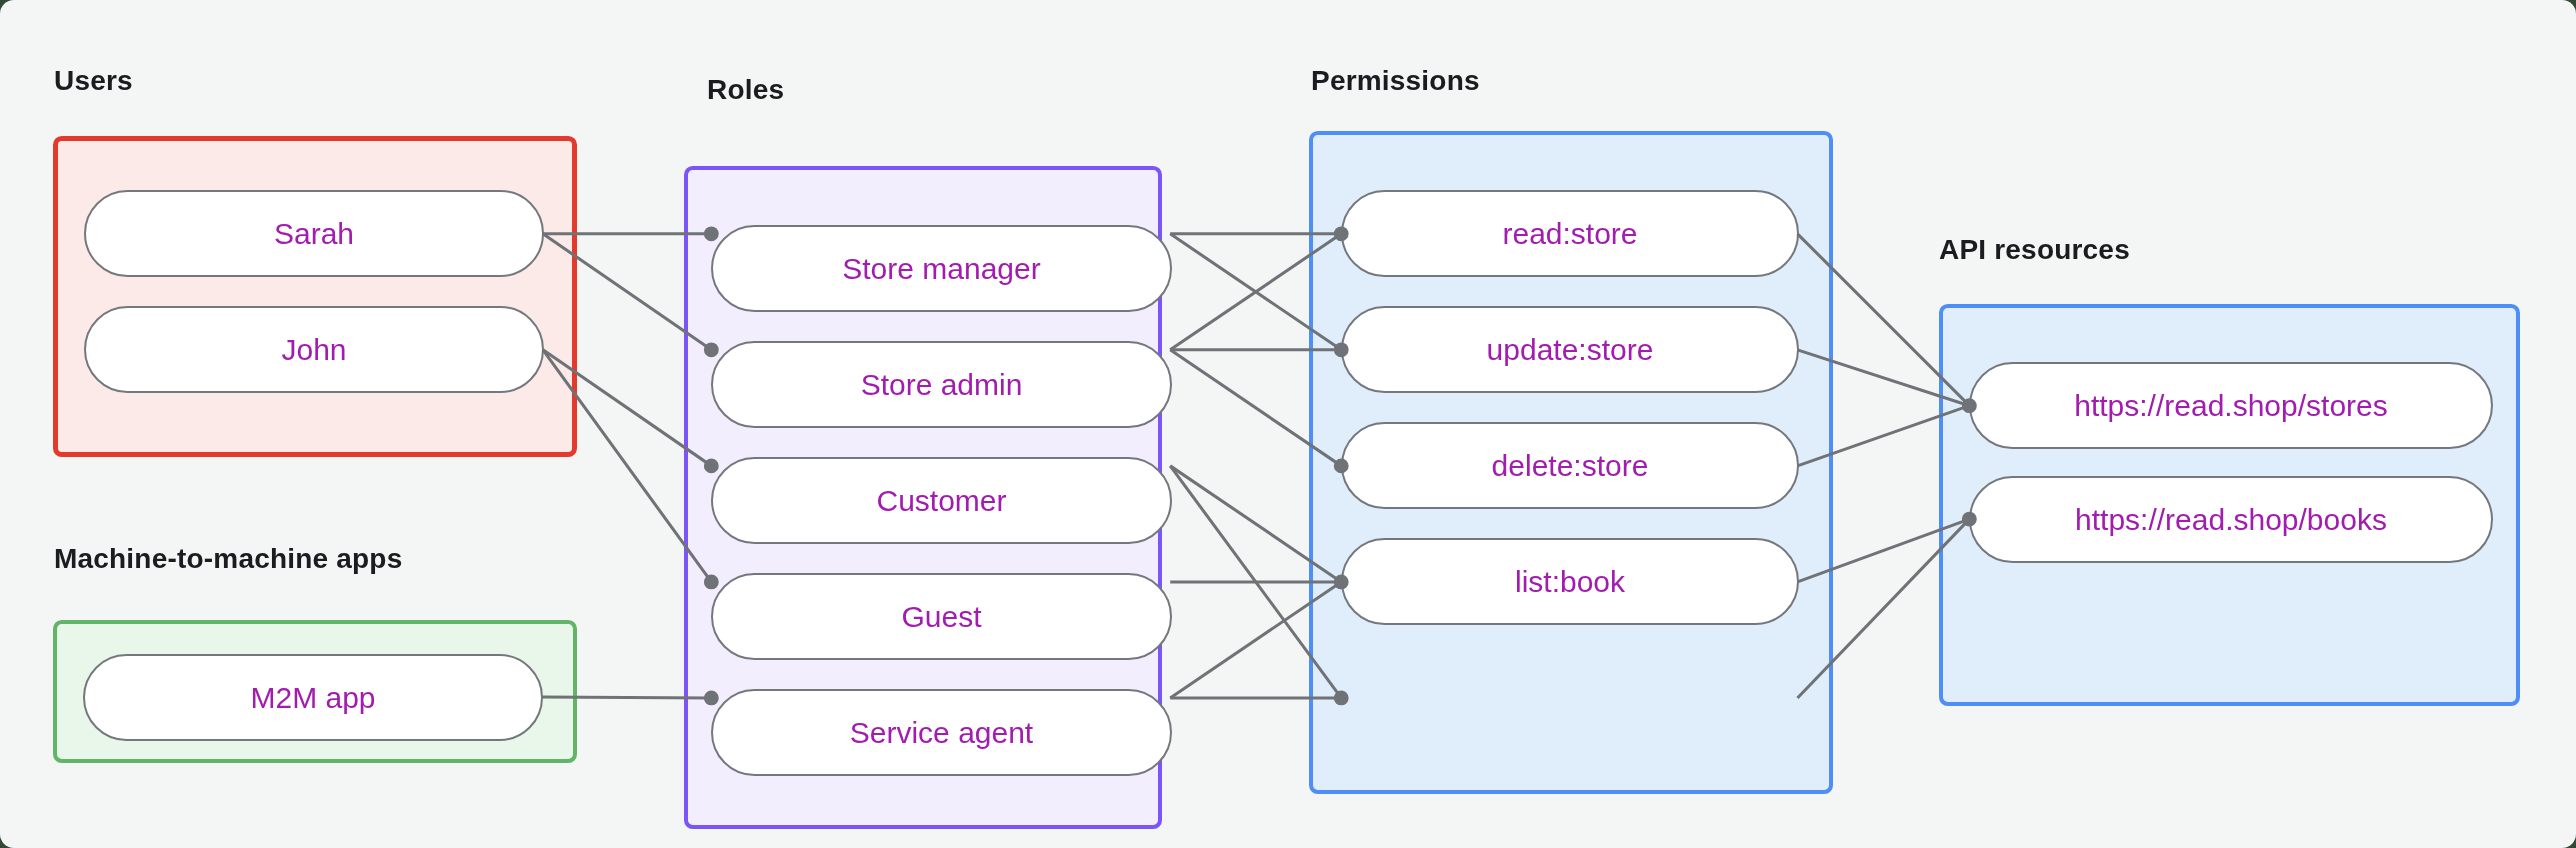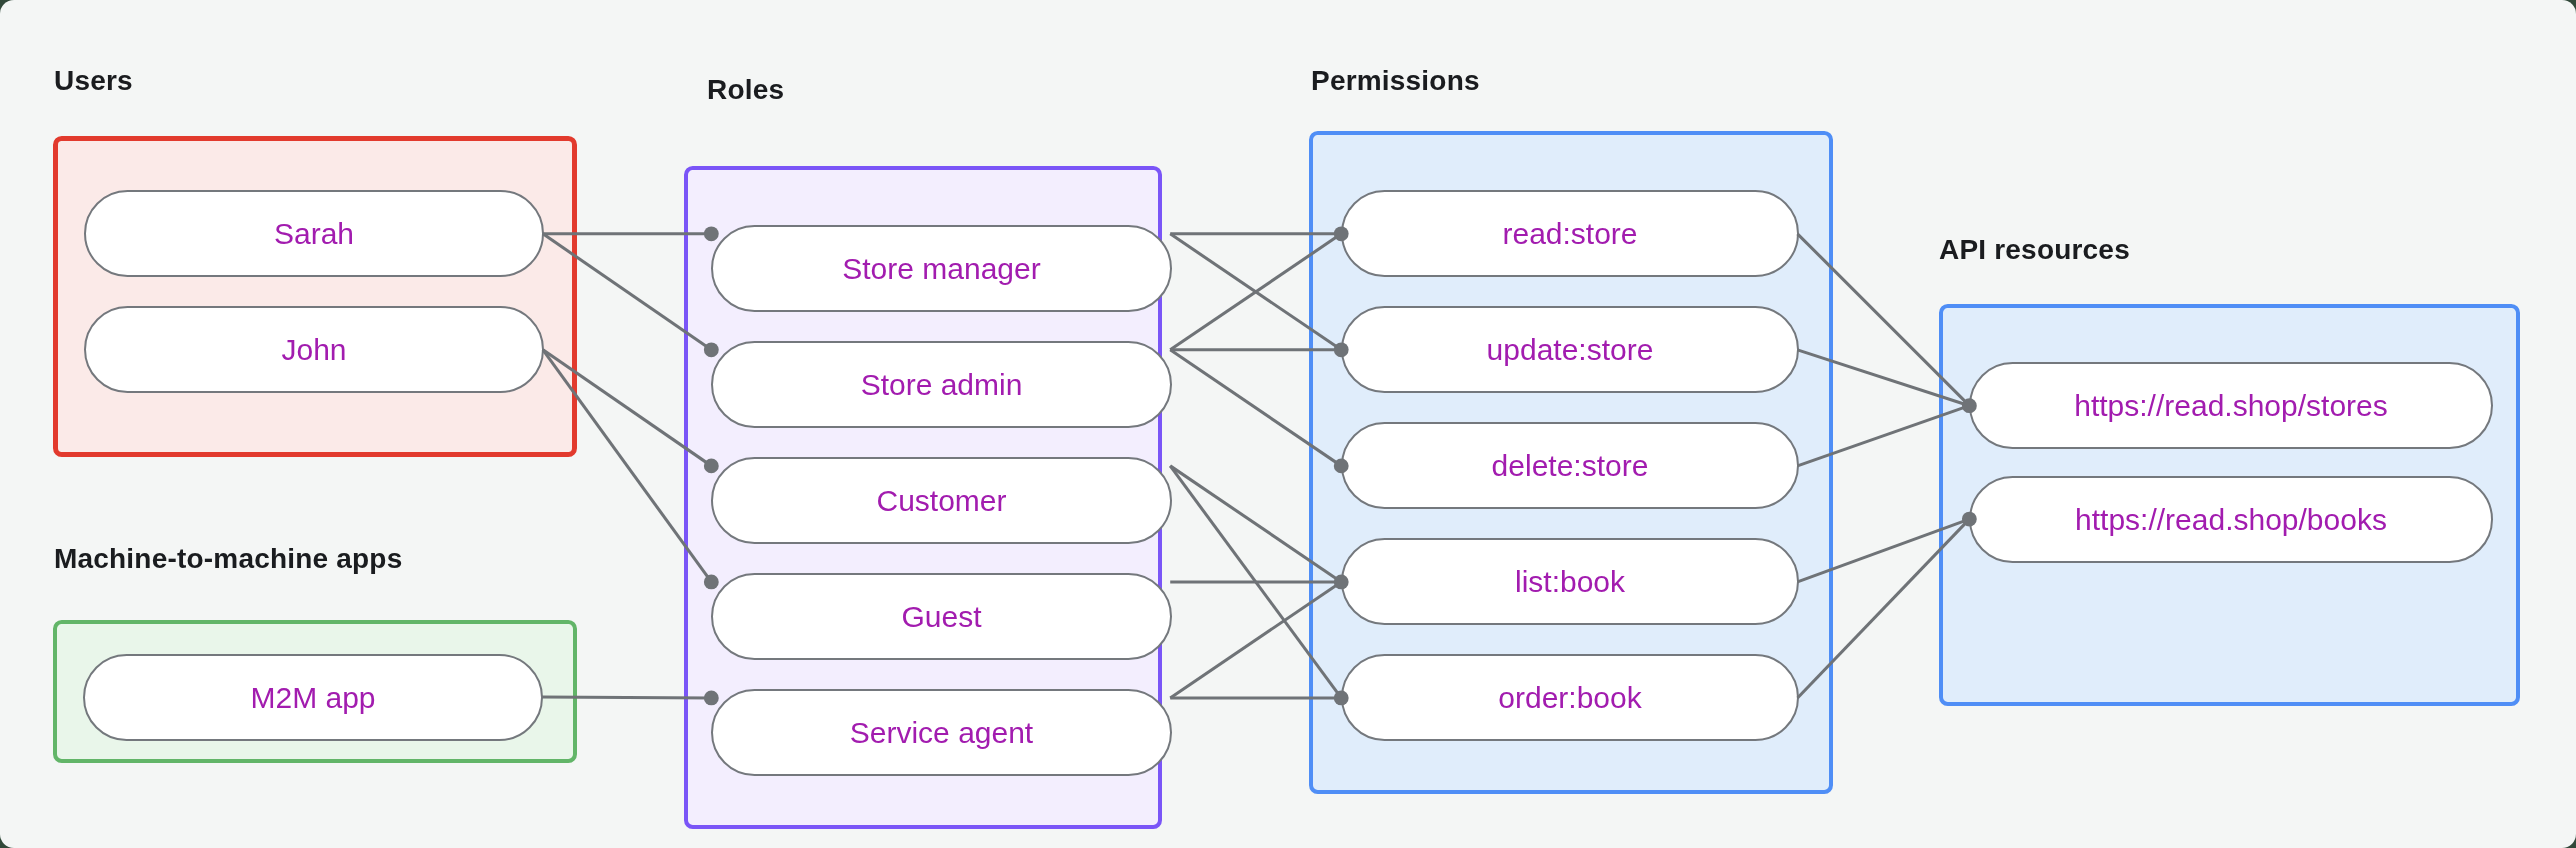--- a/index.html
+++ b/index.html
@@ -83,21 +83,20 @@
       <div class="node" style="left:23px; top:287px; width:461px;">Customer</div>
       <div class="node" style="left:23px; top:403px; width:461px;">Guest</div>
       <div class="node" style="left:23px; top:519px; width:461px;">Service agent</div>
     </div>
 
     <div class="group-box" style="left: 1309px; top: 131px; width: 524px; height: 663px; border-color: rgb(79, 142, 246); background: rgb(224, 237, 251); padding-left: 48px;">
       <div class="node" style="left:28px; top:55px;  width:458px;">read:store</div>
       <div class="node" style="left:28px; top:171px; width:458px;">update:store</div>
       <div class="node" style="left:28px; top:287px; width:458px;">delete:store</div>
       <div class="node" style="left:28px; top:403px; width:458px;">list:book</div>
-      <div class="node" style="left:28px; top:519px; width:458px;">order:book</div>
     </div>
 
     <div class="group-box" style="left: 1939px; top: 304px; width: 581px; height: 402px; border-color: rgb(79, 142, 246); background: rgb(224, 237, 251);">
       <div class="node" style="left:26px; top:54px;  width:524px;">https://read.shop/stores</div>
       <div class="node" style="left:26px; top:168px; width:524px;">https://read.shop/books</div>
     </div>
 
     <svg id="edge-layer" xmlns="http://www.w3.org/2000/svg" viewBox="0 0 2952 972" width="2576" height="848">
         <line x1="622" y1="268" x2="815" y2="268" stroke="#6f7377" stroke-width="3.5"></line>
         <line x1="622" y1="268" x2="815" y2="401" stroke="#6f7377" stroke-width="3.5"></line>

